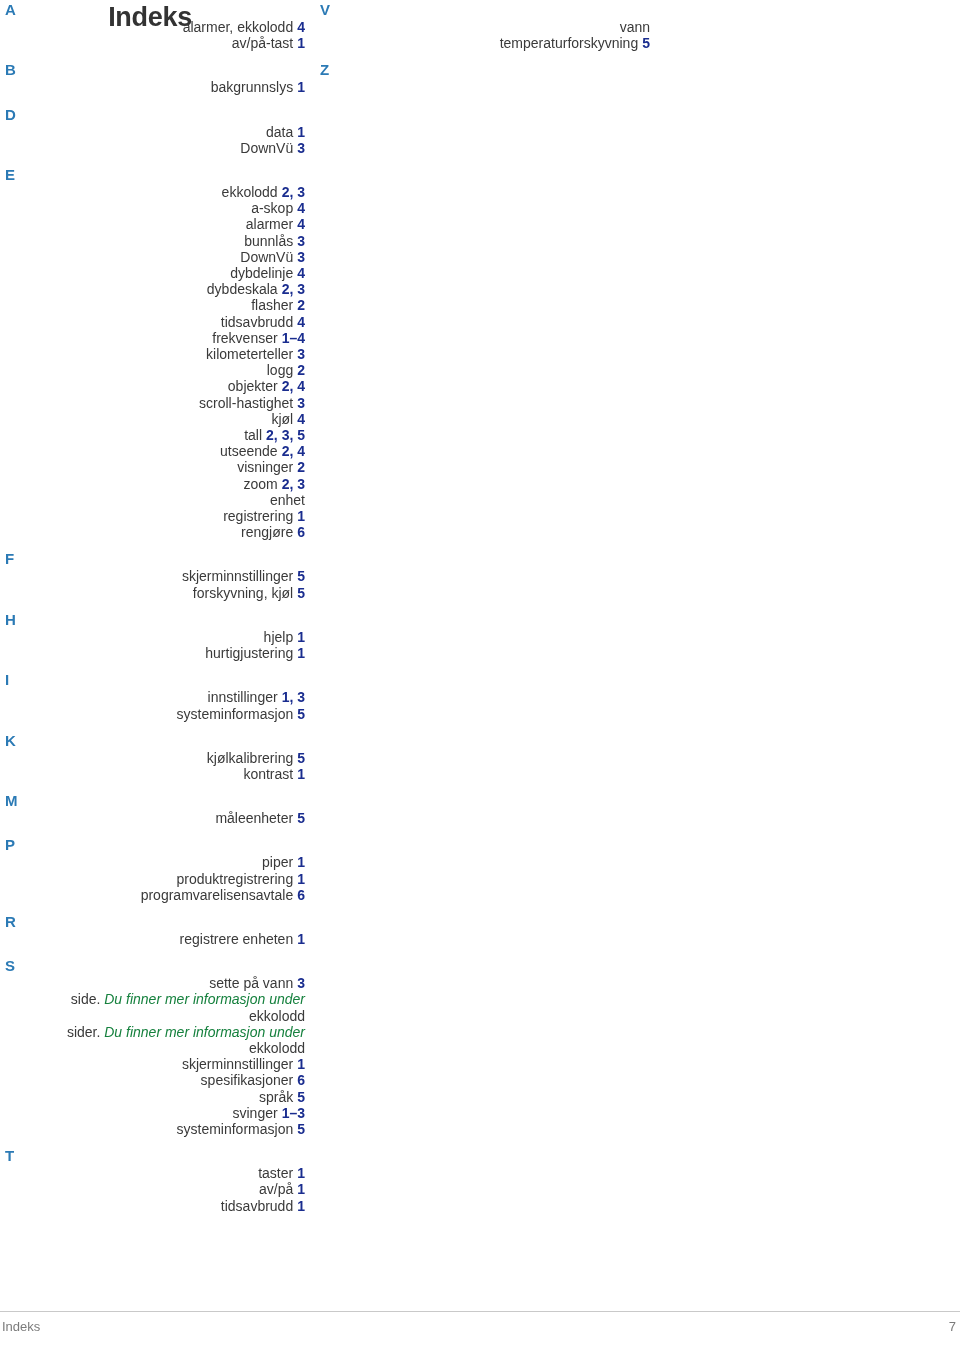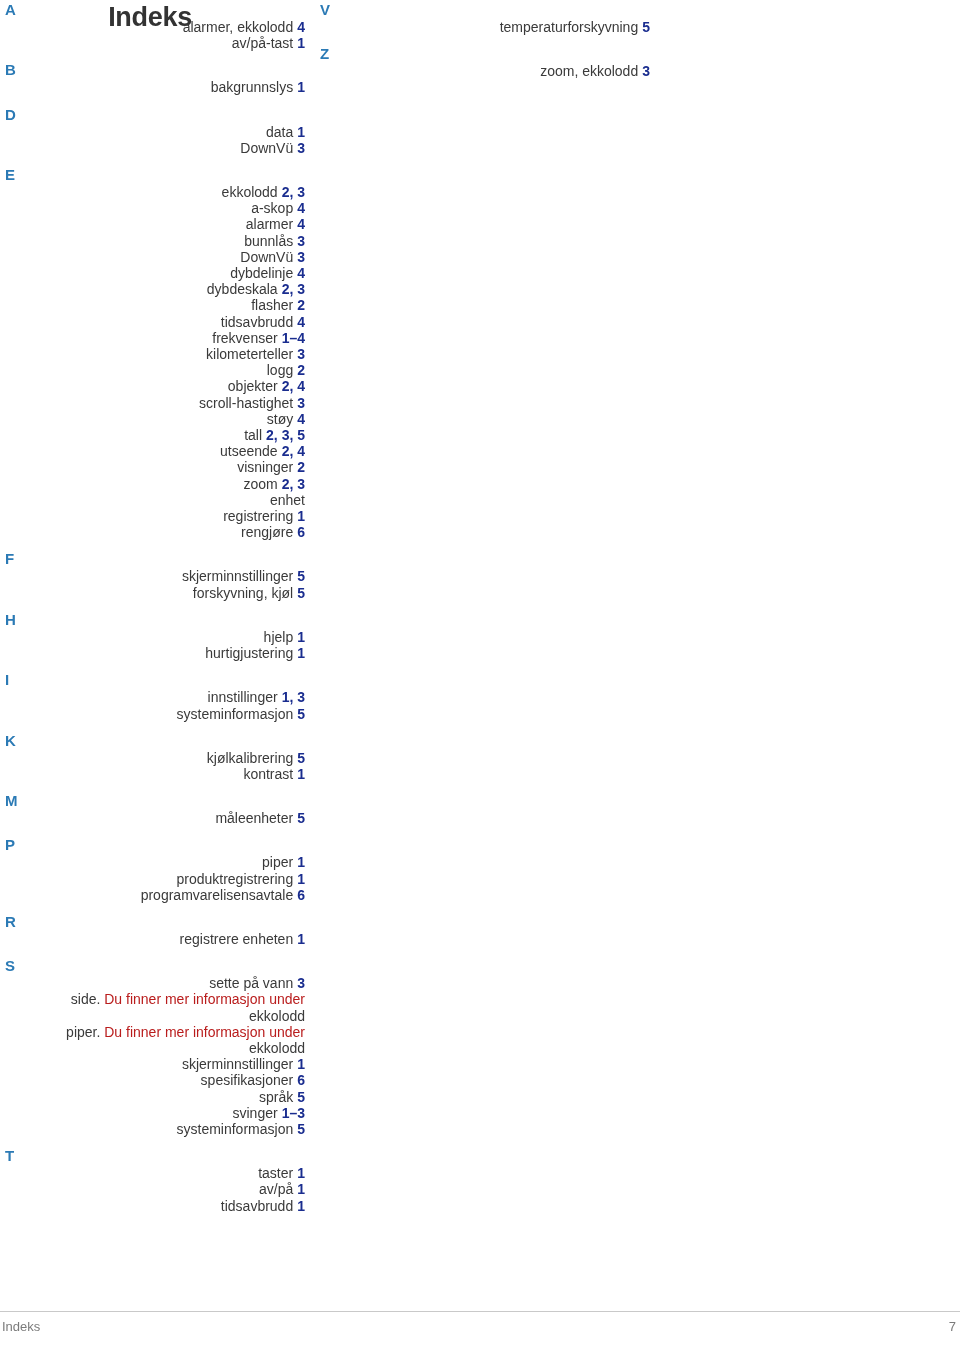--- a/index.html
+++ b/index.html
@@ -57,21 +57,22 @@
   }
   .entry.sub    { padding-left: 17px; }
 
   .entry .term { color: #3a3a3a; }
   .entry .pages {
     color: #1a2d8f;
     font-weight: bold;
     margin-left: 4px;
   }
   .entry .xref {
-    color: #b91c1c;
+    font-style: italic;
+    color: #15803d;
   }
 
   
   .footer {
     position: absolute;
     left: 0;
     right: 0;
     bottom: 8px;
     height: 28px;
   }
@@ -122,21 +123,21 @@
       <div class="entry sub"><span class="term">DownVü</span><span class="pages">3</span></div>
       <div class="entry sub"><span class="term">dybdelinje</span><span class="pages">4</span></div>
       <div class="entry sub"><span class="term">dybdeskala</span><span class="pages">2, 3</span></div>
       <div class="entry sub"><span class="term">flasher</span><span class="pages">2</span></div>
       <div class="entry sub"><span class="term">tidsavbrudd</span><span class="pages">4</span></div>
       <div class="entry sub"><span class="term">frekvenser</span><span class="pages">1–4</span></div>
       <div class="entry sub"><span class="term">kilometerteller</span><span class="pages">3</span></div>
       <div class="entry sub"><span class="term">logg</span><span class="pages">2</span></div>
       <div class="entry sub"><span class="term">objekter</span><span class="pages">2, 4</span></div>
       <div class="entry sub"><span class="term">scroll-hastighet</span><span class="pages">3</span></div>
-      <div class="entry sub"><span class="term">støy</span><span class="pages">4</span></div>
+      <div class="entry sub"><span class="term">kjøl</span><span class="pages">4</span></div>
       <div class="entry sub"><span class="term">tall</span><span class="pages">2, 3, 5</span></div>
       <div class="entry sub"><span class="term">utseende</span><span class="pages">2, 4</span></div>
       <div class="entry sub"><span class="term">visninger</span><span class="pages">2</span></div>
       <div class="entry sub"><span class="term">zoom</span><span class="pages">2, 3</span></div>
       <div class="entry"><span class="term">enhet</span></div>
       <div class="entry sub"><span class="term">registrering</span><span class="pages">1</span></div>
       <div class="entry sub"><span class="term">rengjøre</span><span class="pages">6</span></div>
     </div>
     <div class="section">
       <div class="section-letter">F</div>
@@ -170,44 +171,44 @@
     </div>
     <div class="section">
       <div class="section-letter">R</div>
       <div class="entry"><span class="term">registrere enheten</span><span class="pages">1</span></div>
     </div>
     <div class="section">
       <div class="section-letter">S</div>
       <div class="entry"><span class="term">sette på vann</span><span class="pages">3</span></div>
       <div class="entry"><span class="term">side.</span> <span class="xref">Du finner mer informasjon under</span></div>
       <div class="entry sub"><span class="term">ekkolodd</span></div>
-      <div class="entry"><span class="term">piper.</span> <span class="xref">Du finner mer informasjon under</span></div>
+      <div class="entry"><span class="term">sider.</span> <span class="xref">Du finner mer informasjon under</span></div>
       <div class="entry sub"><span class="term">ekkolodd</span></div>
       <div class="entry"><span class="term">skjerminnstillinger</span><span class="pages">1</span></div>
       <div class="entry"><span class="term">spesifikasjoner</span><span class="pages">6</span></div>
       <div class="entry"><span class="term">språk</span><span class="pages">5</span></div>
       <div class="entry"><span class="term">svinger</span><span class="pages">1–3</span></div>
       <div class="entry"><span class="term">systeminformasjon</span><span class="pages">5</span></div>
     </div>
     <div class="section">
       <div class="section-letter">T</div>
       <div class="entry"><span class="term">taster</span><span class="pages">1</span></div>
       <div class="entry sub"><span class="term">av/på</span><span class="pages">1</span></div>
       <div class="entry"><span class="term">tidsavbrudd</span><span class="pages">1</span></div>
     </div>
   </div>
 
 <div class="col col-right">
     <div class="section">
       <div class="section-letter">V</div>
+      <div class="entry"><span class="term">vann</span></div>
       <div class="entry sub"><span class="term">temperaturforskyvning</span><span class="pages">5</span></div>
     </div>
     <div class="section">
       <div class="section-letter">Z</div>
-      <div class="entry"><span class="term">zoom, ekkolodd</span><span class="pages">3</span></div>
     </div>
   </div>
 
 <div class="footer">
   <div class="footer-rule"></div>
   <div class="footer-left">Indeks</div>
   <div class="footer-right">7</div>
 </div>
 
 </body></html>

